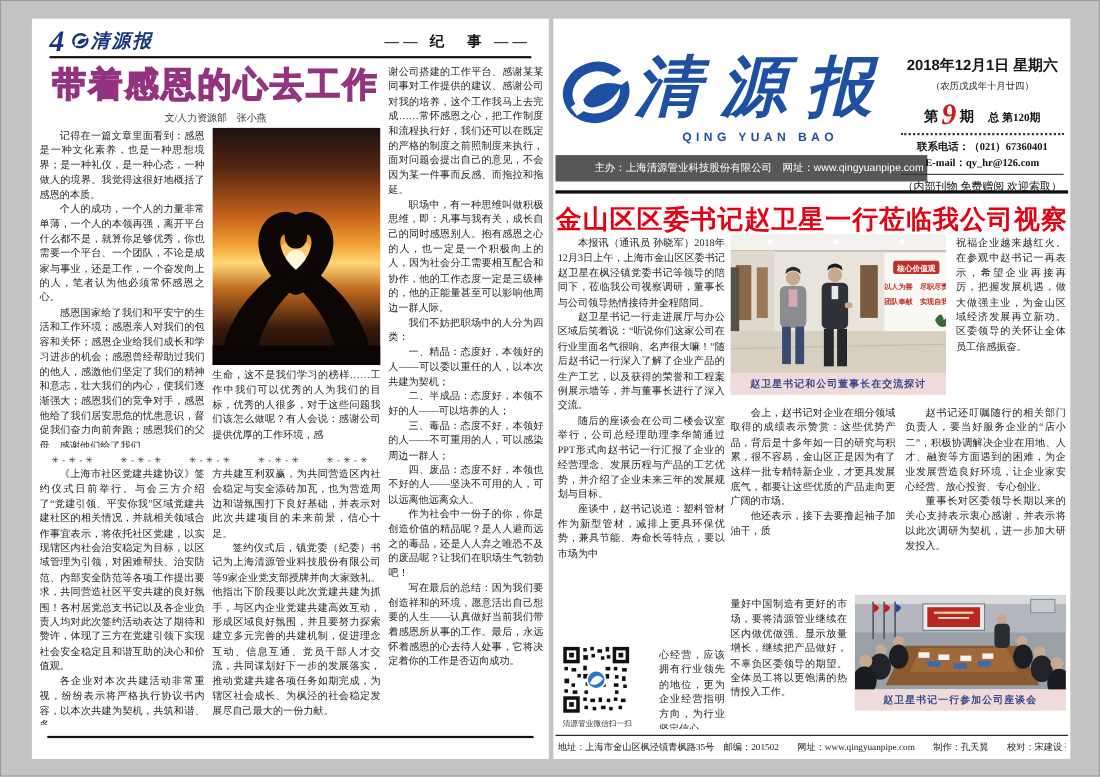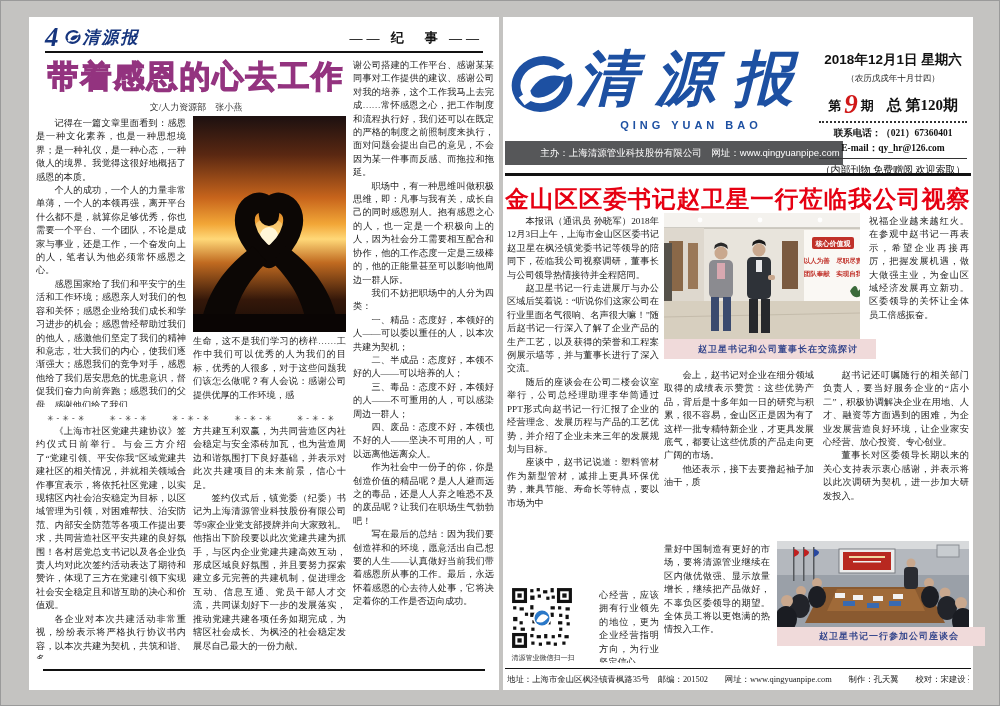--- a/index.html
+++ b/index.html
@@ -25,30 +25,30 @@
   .bottom-rule{position:absolute;left:14px;right:14px;top:652px;border-top:2px solid #111;}
   
   .rp-name{position:absolute;left:74px;top:22px;width:250px;font-size:60px;line-height:80px;font-weight:bold;font-style:italic;color:#1d50a2;letter-spacing:18px;white-space:nowrap;}
   .rp-pinyin{position:absolute;left:108px;top:102px;width:160px;text-align:center;font-size:11px;font-weight:bold;color:#1d50a2;letter-spacing:4px;font-family:"Liberation Sans",sans-serif;}
   .org-bar{position:absolute;left:2px;top:124px;width:306px;height:24px;background:#565759;color:#fff;font-size:9.5px;line-height:24px;text-align:center;font-family:"Liberation Sans",sans-serif;padding-left:32px;}
   .info{position:absolute;left:314px;top:0;width:152px;}
   .info-date{position:absolute;top:34px;width:152px;text-align:center;font-size:13.5px;font-weight:bold;font-family:"Liberation Sans",sans-serif;color:#111;}
   .info-lunar{position:absolute;top:56px;width:152px;text-align:center;font-size:8.5px;color:#222;}
   .info-issue{position:absolute;top:72px;width:152px;text-align:center;font-size:13px;font-weight:bold;color:#111;}
   .issue-num{font-size:27px;font-weight:bold;font-style:italic;color:#d01818;vertical-align:-3px;padding:0 3px;}
-  .issue-total{font-size:15px;}
+  .issue-total{font-size:10px;}
   .info-dots{position:absolute;top:104px;left:2px;width:148px;border-top:2px dotted #333;}
   .info-phone{position:absolute;top:110px;width:152px;text-align:center;font-size:9.5px;font-weight:bold;color:#111;}
   .info-email{position:absolute;top:125px;width:152px;text-align:center;font-size:9.5px;font-weight:bold;color:#111;}
   .info-sep{position:absolute;top:141px;left:2px;width:148px;border-top:1px solid #333;}
   .info-note{position:absolute;top:146px;width:152px;text-align:center;font-size:10px;color:#111;}
   .rp-rule{position:absolute;top:156px;left:2px;right:2px;border-top:3px solid #111;}
   .rp-headline{position:absolute;top:166px;left:2px;right:2px;text-align:center;font-size:23.5px;font-weight:bold;color:#e60012;font-family:"Liberation Sans",sans-serif;letter-spacing:1px;}
   .photo-frame{position:absolute;overflow:hidden;}
-  .caption-bar{position:absolute;background:#f0dada;color:#3a4a8e;font-size:9px;text-align:center;font-weight:bold;letter-spacing:1px;padding-left:16px;}
+  .caption-bar{position:absolute;background:#f0dada;color:#3a4a8e;font-size:9px;text-align:center;font-weight:bold;letter-spacing:1px;}
   .qr-caption{position:absolute;font-size:7px;color:#333;text-align:center;}
   .rp-footer{position:absolute;top:657px;left:4px;right:4px;font-size:8.4px;color:#1a1a1a;text-align:center;white-space:nowrap;overflow:hidden;}
   .rp-bottom-rule{position:absolute;top:651px;left:2px;right:2px;border-top:1.5px solid #111;}
 </style>
 </head>
 <body>
 
 <div id="canvas">
 
   <div class="page" id="left-page">

